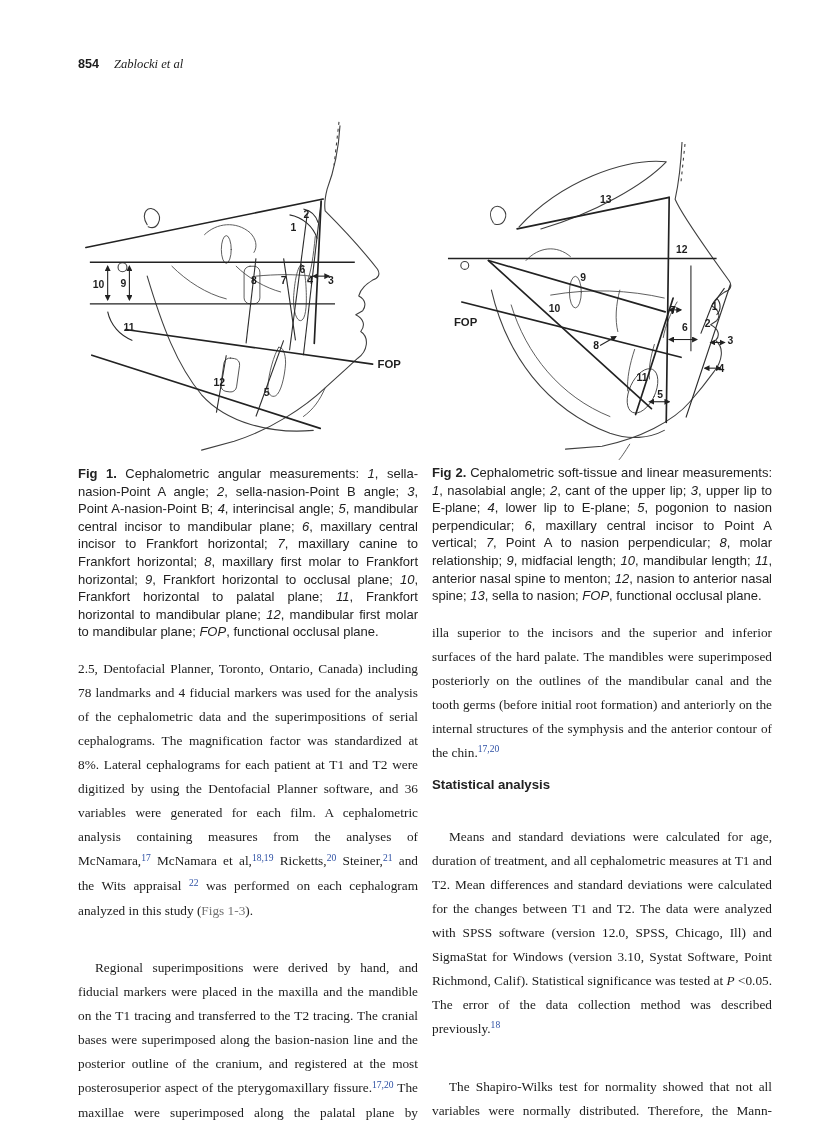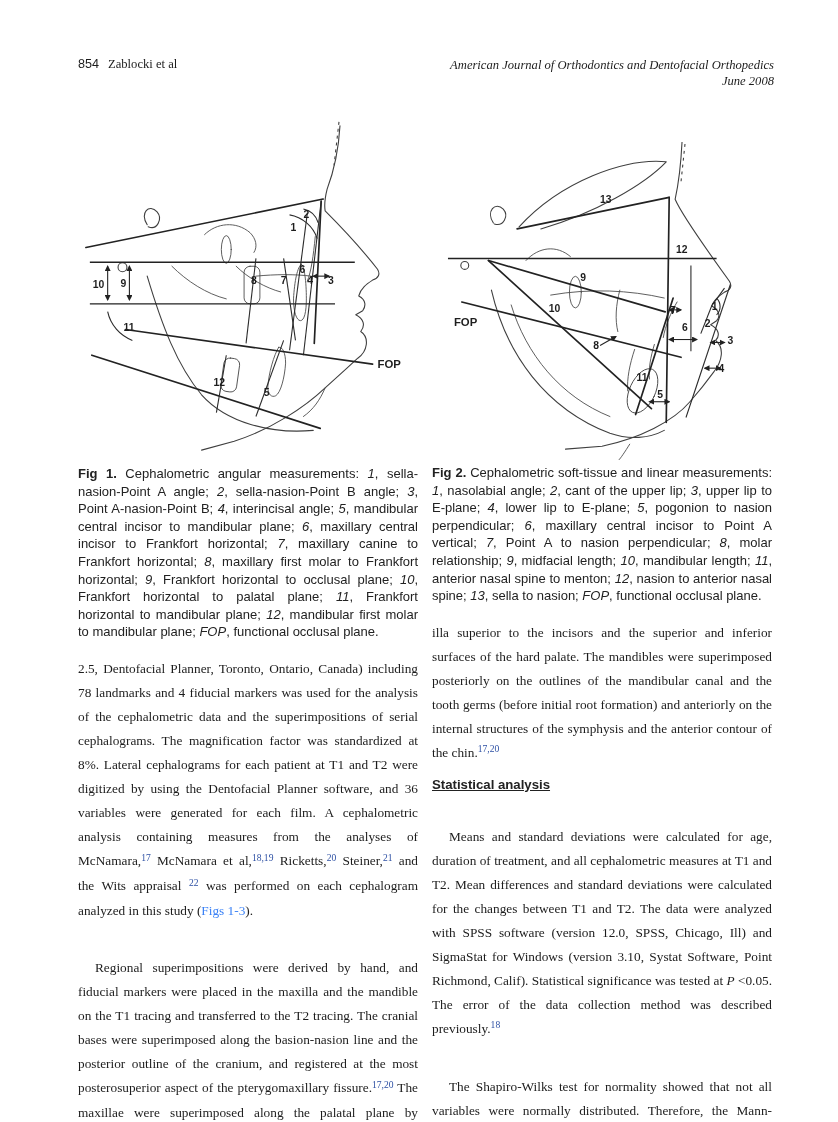--- a/index.html
+++ b/index.html
@@ -1,62 +1,58 @@
 <!DOCTYPE html>
 <html><head>
 <meta charset="utf-8">
 <style>
   html,body{margin:0;padding:0;background:#e8e8e8;}
   .page{width:838px;height:1122px;background:#ffffff;position:relative;overflow:hidden;
         font-family:"Liberation Serif", serif;color:#1c1c1c;}
   .running-head{position:absolute;top:57px;left:78px;right:64px;display:flex;
         justify-content:space-between;align-items:flex-start;font-size:12.6px;}
   .rh-left{white-space:nowrap;}
-  .page-num{font-family:"Liberation Sans", sans-serif;font-weight:normal;margin-right:9px;}
-  .authors{}
+  .page-num{font-family:"Liberation Sans", sans-serif;font-weight:bold;margin-right:15px;}
+  .authors{font-style:italic;}
   .rh-right{text-align:right;font-style:italic;line-height:16px;}
   .columns{position:absolute;top:116px;left:78px;display:flex;gap:14px;}
   .col{width:340px;}
   figure{margin:0;padding:0;}
   .fig-svg{display:block;}
   .fig2-wrap{margin-top:26px;}
   .caption{font-family:"Liberation Sans", sans-serif;font-size:13px;line-height:17.6px;
         text-align:justify;margin:4px 0 0 0;color:#222;}
   .caption .seg-b{font-weight:bold;}
   .seg-i{font-style:italic;}
   .seg-b{font-weight:bold;}
   .seg-sup{color:#2c4fa3;font-size:72%;position:relative;top:-0.45em;}
-  .seg-link{color:#3b82f6;}
+  .seg-link{color:#737373;}
   .body-blocks{margin-top:16px;}
   .body-blocks p{font-size:13.3px;line-height:24px;text-align:justify;margin:0;}
   .body-blocks p.indent{text-indent:17px;margin-top:33px;}
   .body-blocks h3{font-family:"Liberation Sans", sans-serif;font-size:13.2px;
-        margin:11px 0 7px 0;font-weight:bold;color:#222;text-decoration:underline;}
+        margin:11px 0 7px 0;font-weight:bold;color:#222;}
   .anat{fill:none;stroke:#3f3f3f;stroke-width:1.1;stroke-linecap:round;stroke-linejoin:round;}
   .anat-thin{fill:none;stroke:#4a4a4a;stroke-width:0.9;stroke-linecap:round;}
   .mline{fill:none;stroke:#222;stroke-width:1.7;stroke-linecap:round;}
   .mline-h{fill:none;stroke:#222;stroke-width:1.4;}
   .mline-t{fill:none;stroke:#2b2b2b;stroke-width:1.1;}
   .dash{fill:none;stroke:#3f3f3f;stroke-width:1.1;stroke-dasharray:3 4;}
   .arrow{stroke:#222;stroke-width:1.1;fill:none;}
   .fig-num{font-family:"Liberation Sans", sans-serif;font-size:10.5px;font-weight:bold;fill:#1e1e1e;}
   .fig-big{font-size:11.5px;}
 </style>
 </head>
 <body>
 
 <div class="page">
 
   <header class="running-head">
     <div class="rh-left">
       <span class="page-num">854</span><span class="authors">Zablocki et al</span>
-    </div>
-    <div class="rh-right">
-      <div>American Journal of Orthodontics and Dentofacial Orthopedics</div>
-      <div>June 2008</div>
     </div>
   </header>
 
   <main class="columns">
 
     <section class="col">
       <figure>
         <svg class="fig-svg" width="346" height="345" viewBox="0 0 350 345">
           <defs>
             <marker id="ah1" viewBox="0 0 10 10" refX="8" refY="5" markerWidth="5.5" markerHeight="5.5" orient="auto-start-reverse">

